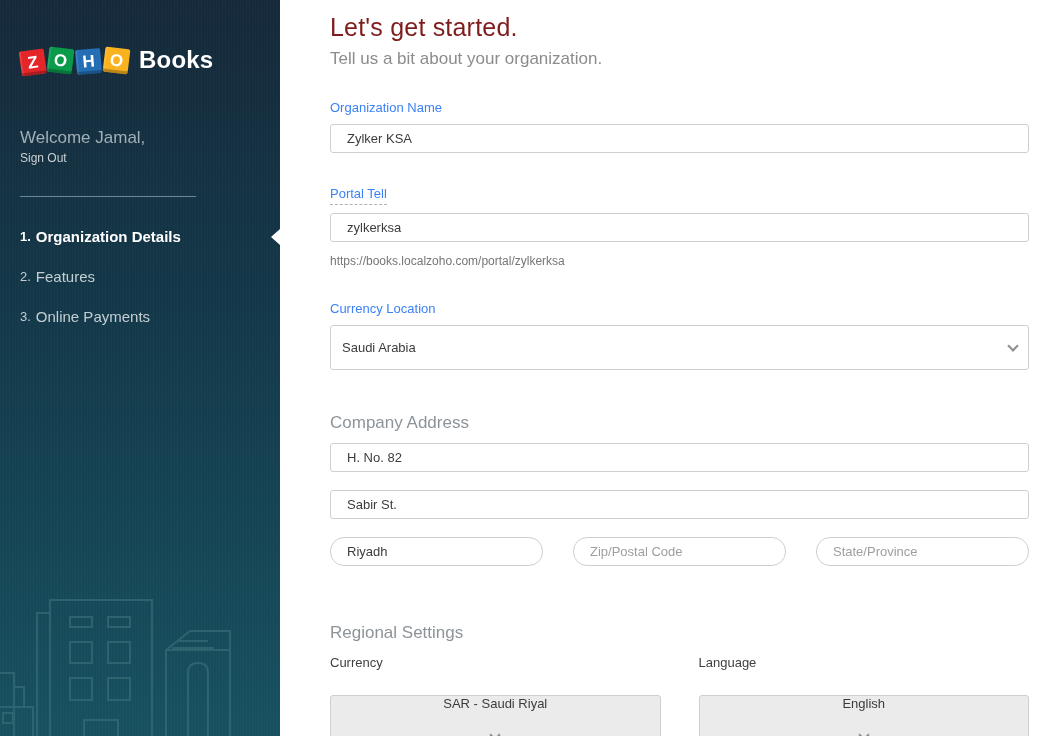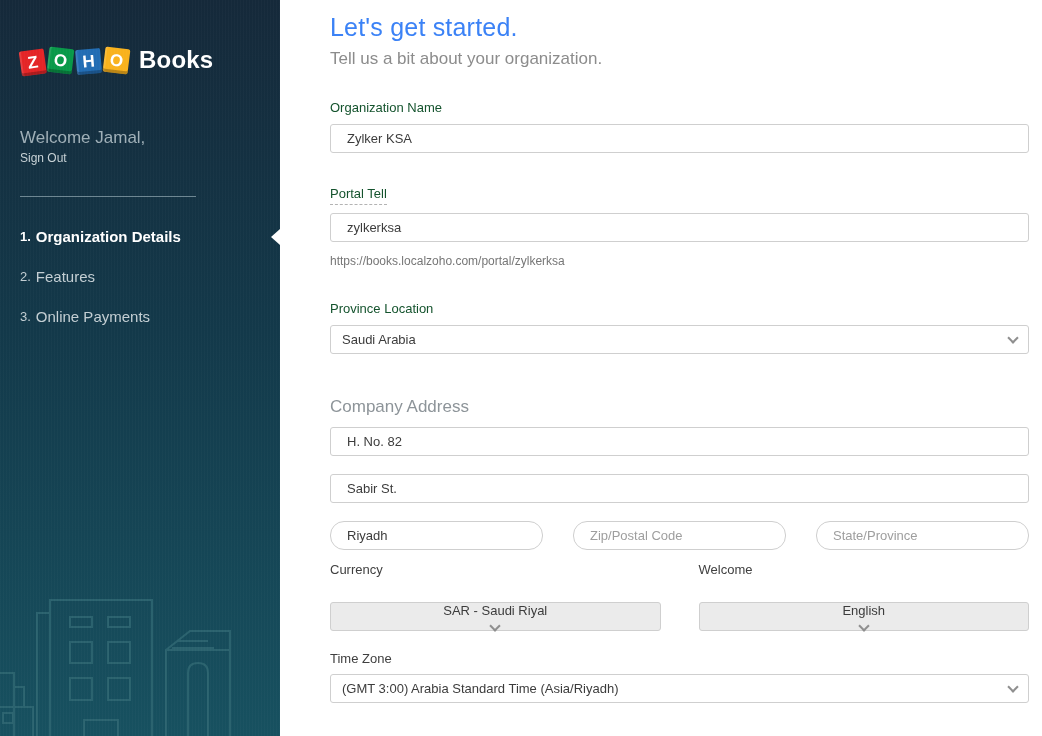--- a/index.html
+++ b/index.html
@@ -46,36 +46,36 @@
   .step-caret{
     position:absolute; right:0; top:50%; transform:translateY(-50%);
     width:0; height:0;
     border-top:8px solid transparent; border-bottom:8px solid transparent;
     border-right:9px solid #ffffff;
   }
   .buildings{ position:absolute; left:0; bottom:0; opacity:0.85; }
 
   
   .content{ position:absolute; left:280px; top:0; width:762px; height:736px; padding:12px 13px 0 50px; background:#fff; }
-  .page-title{ font-size:25px; line-height:30px; color:#3b82f6; font-weight:500; letter-spacing:0.2px; }
+  .page-title{ font-size:25px; line-height:30px; color:#7f1d1d; font-weight:500; letter-spacing:0.2px; }
   .page-subtitle{ margin-top:9px; font-size:17px; line-height:16px; color:#8c8c8c; }
 
-  .req-label{ display:inline-block; margin-top:33px; font-size:13px; line-height:15px; color:#14532d; }
+  .req-label{ display:inline-block; margin-top:33px; font-size:13px; line-height:15px; color:#3b82f6; }
   .req-label.dashed{ border-bottom:1px dashed #b3b3b3; padding-bottom:3px; }
   .text-input{
     display:block; width:100%; height:29px; margin-top:8px;
     border:1px solid #cfcfcf; border-radius:3px; padding:0 16px;
     font-family:"Liberation Sans", sans-serif; font-size:13px; color:#3c3c3c; outline:none; background:#fff;
   }
   .text-input::placeholder{ color:#9e9e9e; opacity:1; }
   .helper-url{ margin-top:12px; font-size:12px; line-height:14px; color:#767676; }
 
   .select{
     display:flex; align-items:center; justify-content:space-between;
-    width:100%; height:29px; margin-top:8px;
+    width:100%; height:45px; margin-top:8px;
     border:1px solid #cfcfcf; border-radius:3px; padding:0 11px;
     font-size:13px; color:#3c3c3c; background:#fff; cursor:pointer;
   }
   .select.gray{ background:#ebebeb; }
   .chevron{
     width:8px; height:8px; margin-top:-4px; flex:0 0 auto;
     border-right:2px solid #8f8f8f; border-bottom:2px solid #8f8f8f;
     transform:rotate(45deg);
   }
   .section-heading{ font-size:17px; line-height:21px; color:#8d9499; font-weight:400; }
@@ -152,45 +152,46 @@
     <h1 class="page-title">Let's get started.</h1>
     <p class="page-subtitle">Tell us a bit about your organization.</p>
 
     <label class="req-label">Organization Name</label>
     <input class="text-input" type="text" value="Zylker KSA" style="">
 
     <label class="req-label dashed">Portal Tell</label>
     <input class="text-input" type="text" value="zylkerksa" style="">
     <div class="helper-url">https://books.localzoho.com/portal/zylkerksa</div>
 
-    <label class="req-label">Province Location</label>
+    <label class="req-label">Currency Location</label>
     <div class="select">
       <span>Saudi Arabia</span>
       <span class="chevron"></span>
     </div>
 
     <h2 class="section-heading mt-company">Company Address</h2>
     <input class="text-input addr1" type="text" value="H. No. 82" style="">
     <input class="text-input addr2" type="text" value="Sabir St." style="">
     <div class="row-3">
       <input class="text-input" type="text" value="Riyadh" style="">
       <input class="text-input" type="text" placeholder="Zip/Postal Code" style="">
       <input class="text-input" type="text" placeholder="State/Province" style="">
     </div>
 
+    <h2 class="section-heading mt-regional">Regional Settings</h2>
     <div class="row-2">
       <div class="col">
         <label class="plain-label">Currency</label>
         <div class="select gray mt7">
           <span>SAR - Saudi Riyal</span>
           <span class="chevron"></span>
         </div>
       </div>
       <div class="col">
-        <label class="plain-label">Welcome</label>
+        <label class="plain-label">Language</label>
         <div class="select gray mt7">
           <span>English</span>
           <span class="chevron"></span>
         </div>
       </div>
     </div>
 
     <label class="plain-label tz">Time Zone</label>
     <div class="select">
       <span>(GMT 3:00) Arabia Standard Time (Asia/Riyadh)</span>

